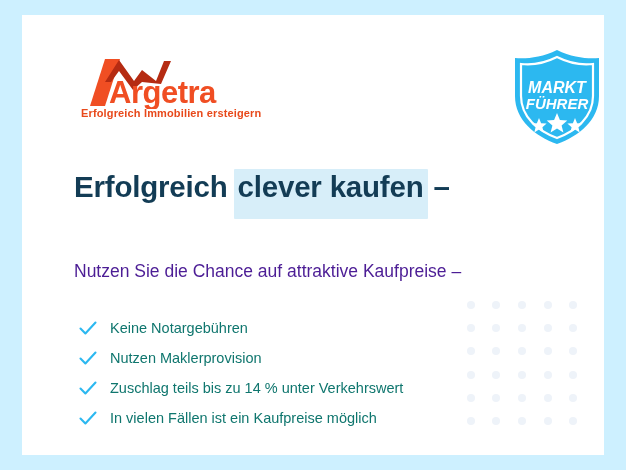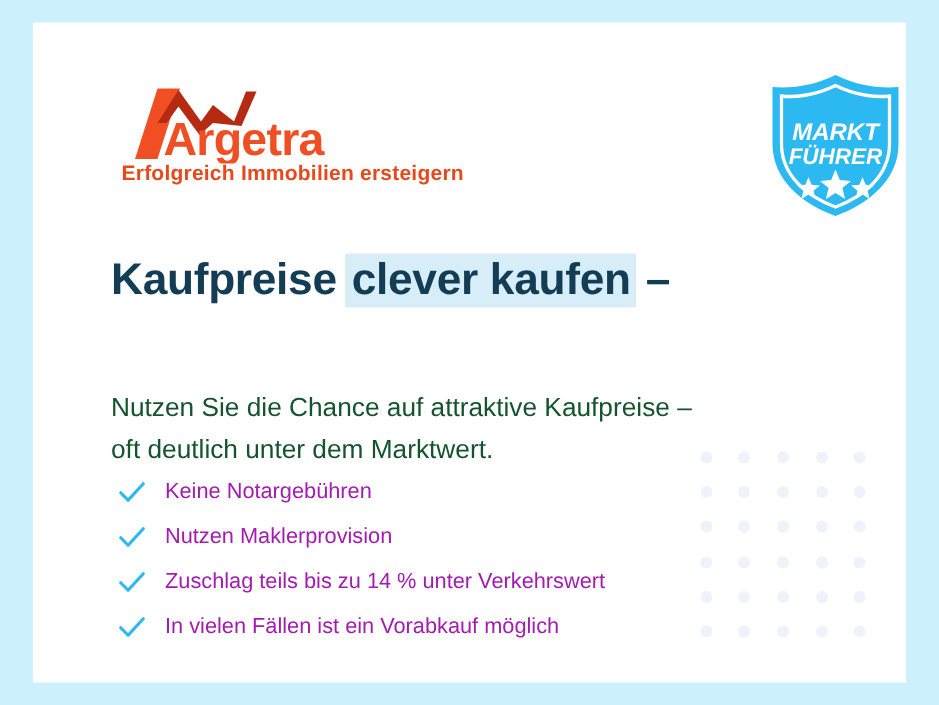--- a/index.html
+++ b/index.html
@@ -67,21 +67,21 @@
     position: absolute;
     left: 0;
     top: 0;
     width: 160px;
     height: 52px;
   }
   .logo-tagline {
     position: absolute;
     left: 3px;
     top: 50px;
-    font-size: 14px;
+    font-size: 11px;
     font-weight: bold;
     letter-spacing: 0.15px;
     color: #e8491b;
     white-space: nowrap;
     font-family: "Liberation Sans", sans-serif;
   }
 
   
   .badge {
     position: absolute;
@@ -100,34 +100,34 @@
     width: 470px;
     font-size: 29.5px;
     font-weight: bold;
     line-height: 37px;
     color: #133c55;
     letter-spacing: -0.2px;
   }
   .hl-line { display: block; white-space: nowrap; }
   .hl-mark {
     background: #d7eef9;
-    padding: 1px 4px 2px 4px;
+    padding: 1px 4px 16px 4px;
     margin: 0 -2px;
     border-radius: 1px;
   }
 
   
   .subhead {
     position: absolute;
     left: 52px;
     top: 224px;
     width: 500px;
     font-size: 17.5px;
     line-height: 28px;
-    color: #14532d;
+    color: #4c1d95;
     font-weight: normal;
   }
   .sub-line { display: block; white-space: nowrap; }
 
   
   .benefits {
     position: absolute;
     left: 55px;
     top: 298px;
     width: 460px;
@@ -142,21 +142,21 @@
   }
   .check-icon {
     flex: 0 0 auto;
     width: 22px;
     height: 22px;
     margin-right: 11px;
     display: block;
   }
   .benefit-label {
     font-size: 14.5px;
-    color: #a21caf;
+    color: #0f766e;
     line-height: 1;
     white-space: nowrap;
   }
 </style>
 </head>
 <body>
 
 <div class="frame">
   <div class="card">
 
@@ -215,26 +215,25 @@
         <text x="46" y="61" text-anchor="middle" font-family="Liberation Sans, sans-serif" font-size="15" font-weight="bold" fill="#ffffff">FÜHRER</text>
         <g fill="#ffffff">
           <polygon points="28,70 30.1,75.2 35.6,75.6 31.4,79.2 32.7,84.6 28,81.6 23.3,84.6 24.6,79.2 20.4,75.6 25.9,75.2"></polygon>
           <polygon points="46,65 48.9,72 56.3,72.6 50.6,77.4 52.4,84.6 46,80.6 39.6,84.6 41.4,77.4 35.7,72.6 43.1,72"></polygon>
           <polygon points="64,70 66.1,75.2 71.6,75.6 67.4,79.2 68.7,84.6 64,81.6 59.3,84.6 60.6,79.2 56.4,75.6 61.9,75.2"></polygon>
         </g>
       </svg>
     </div>
 
     <h1 class="headline">
-      <span class="hl-line"><span>Kaufpreise </span><span class="hl-mark">clever kaufen</span><span> –</span></span>
+      <span class="hl-line"><span>Erfolgreich </span><span class="hl-mark">clever kaufen</span><span> –</span></span>
     </h1>
 
     <p class="subhead">
       <span class="sub-line">Nutzen Sie die Chance auf attraktive Kaufpreise –</span>
-      <span class="sub-line">oft deutlich unter dem Marktwert.</span>
     </p>
 
     <ul class="benefits">
       <li class="benefit">
         <svg class="check-icon" viewBox="0 0 22 22">
           <path d="M3.5,11.5 L8.4,16.5 L18.5,5.5" fill="none" stroke="#2cb8f0" stroke-width="2.1" stroke-linecap="round" stroke-linejoin="round"></path>
         </svg>
         <span class="benefit-label">Keine Notargebühren</span>
       </li>
       <li class="benefit">
@@ -246,18 +245,18 @@
       <li class="benefit">
         <svg class="check-icon" viewBox="0 0 22 22">
           <path d="M3.5,11.5 L8.4,16.5 L18.5,5.5" fill="none" stroke="#2cb8f0" stroke-width="2.1" stroke-linecap="round" stroke-linejoin="round"></path>
         </svg>
         <span class="benefit-label">Zuschlag teils bis zu 14 % unter Verkehrswert</span>
       </li>
       <li class="benefit">
         <svg class="check-icon" viewBox="0 0 22 22">
           <path d="M3.5,11.5 L8.4,16.5 L18.5,5.5" fill="none" stroke="#2cb8f0" stroke-width="2.1" stroke-linecap="round" stroke-linejoin="round"></path>
         </svg>
-        <span class="benefit-label">In vielen Fällen ist ein Vorabkauf möglich</span>
+        <span class="benefit-label">In vielen Fällen ist ein Kaufpreise möglich</span>
       </li>
     </ul>
 
   </div>
 </div>
 
 </body></html>

